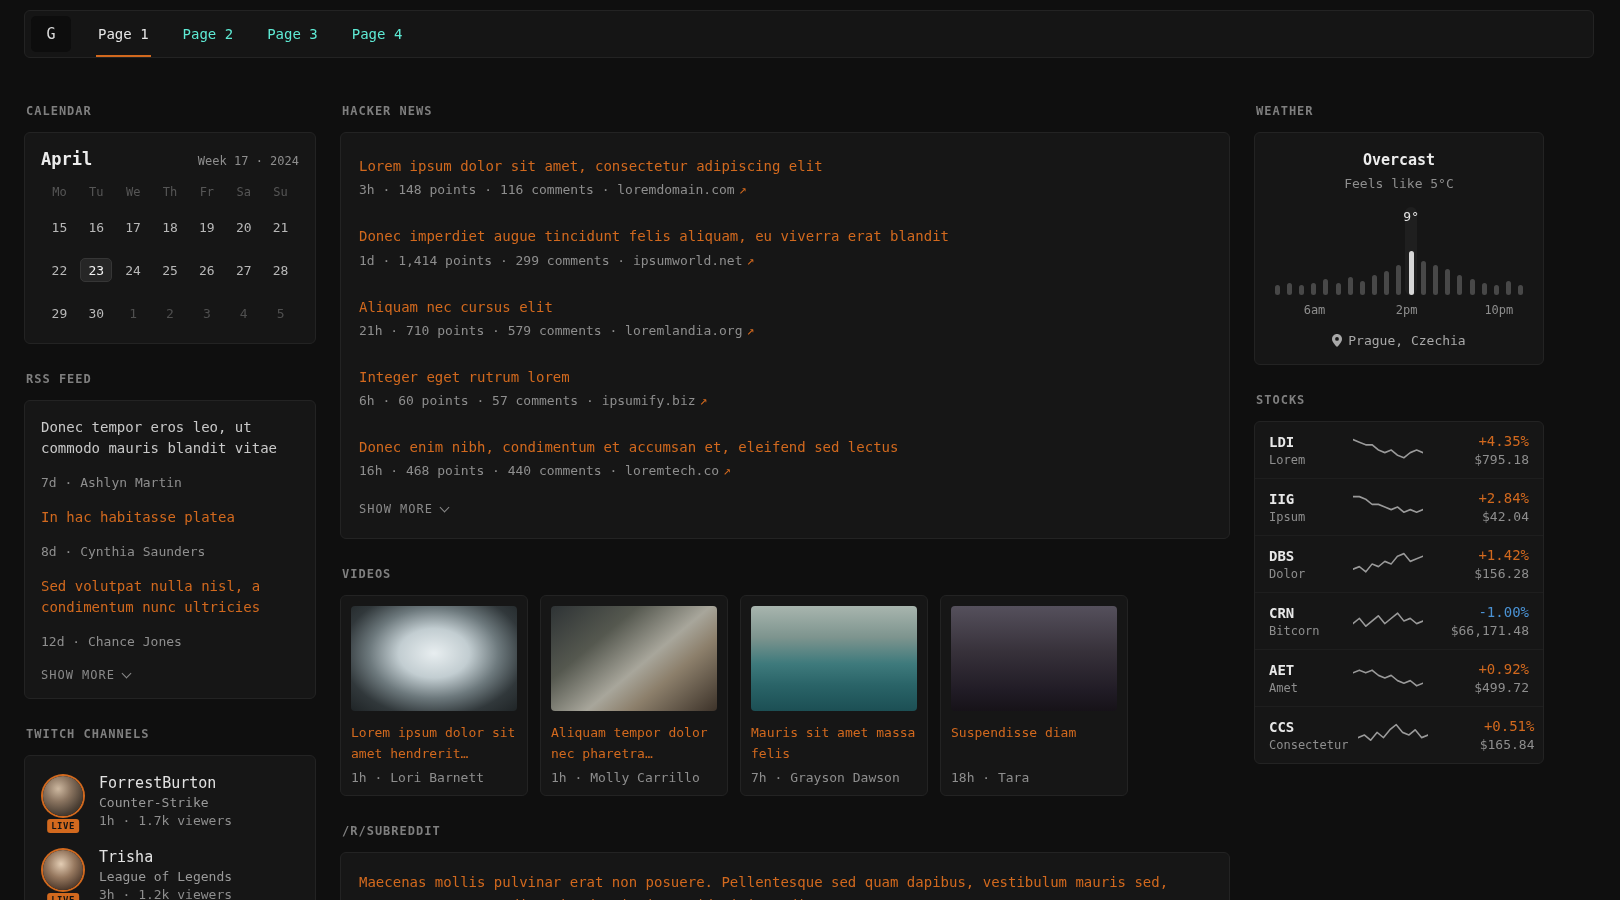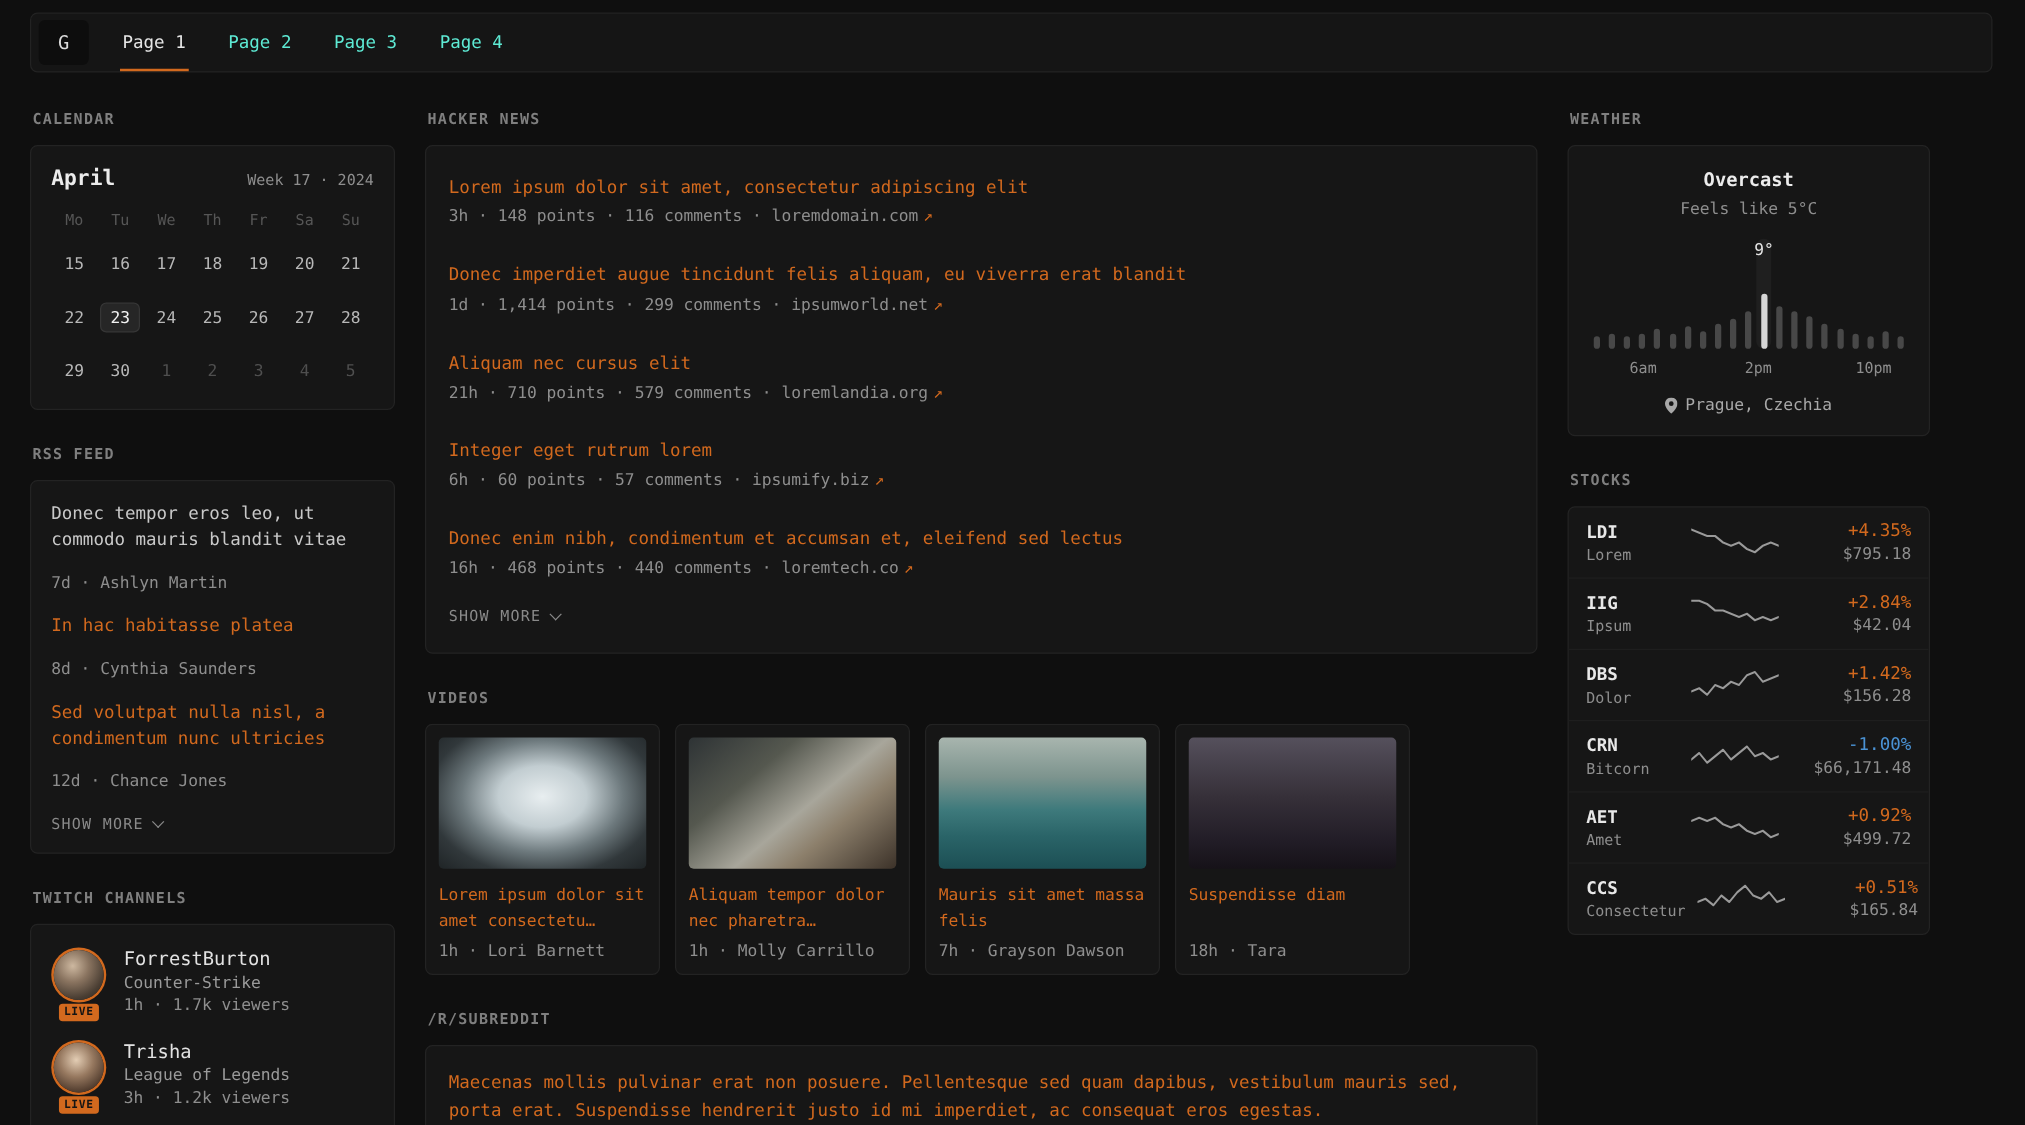--- a/index.html
+++ b/index.html
@@ -33,21 +33,21 @@
   .tab.active::after{
     content:"";position:absolute;left:15px;right:15px;bottom:0;height:2px;background:var(--accent);
   }
   
   .content{
     padding:30px 0 0 24px;display:grid;
     grid-template-columns:292px 890px 290px;column-gap:24px;align-items:start;
   }
   .widget + .widget{margin-top:28px;}
   .widget-title{
-    margin:0 0 14px 2px;font-size:12px;font-weight:600;letter-spacing:1px;color:#7f7f7f;
+    margin:16px 0 14px 2px;font-size:12px;font-weight:600;letter-spacing:1px;color:#7f7f7f;
   }
   .card{background:var(--card);border:1px solid var(--border);border-radius:6px;}
   
   .cal-card{padding:16px 16px 18px;}
   .cal-head{display:flex;justify-content:space-between;align-items:baseline;}
   .cal-month{font-size:17px;font-weight:600;color:#ececec;}
   .cal-weekmeta{font-size:12px;color:var(--muted);}
   .cal-grid{display:grid;grid-template-columns:repeat(7,1fr);row-gap:19px;margin-top:16px;}
   .cal-dow{font-size:12px;color:#565656;text-align:center;}
   .cal-day{
@@ -310,21 +310,21 @@
           </button>
         </div>
       </div>
     </section>
 
     <section class="widget">
       <h2 class="widget-title">VIDEOS</h2>
       <div class="video-row">
           <div class="video-card card">
     <div class="video-thumb thumb-1"></div>
-    <div class="video-title">Lorem ipsum dolor sit amet consectetu…</div>
+    <div class="video-title">Lorem ipsum dolor sit amet hendrerit…</div>
     <div class="video-meta">1h · Lori Barnett</div>
   </div>
           <div class="video-card card">
     <div class="video-thumb thumb-2"></div>
     <div class="video-title">Aliquam tempor dolor nec pharetra…</div>
     <div class="video-meta">1h · Molly Carrillo</div>
   </div>
           <div class="video-card card">
     <div class="video-thumb thumb-3"></div>
     <div class="video-title">Mauris sit amet massa felis</div>

